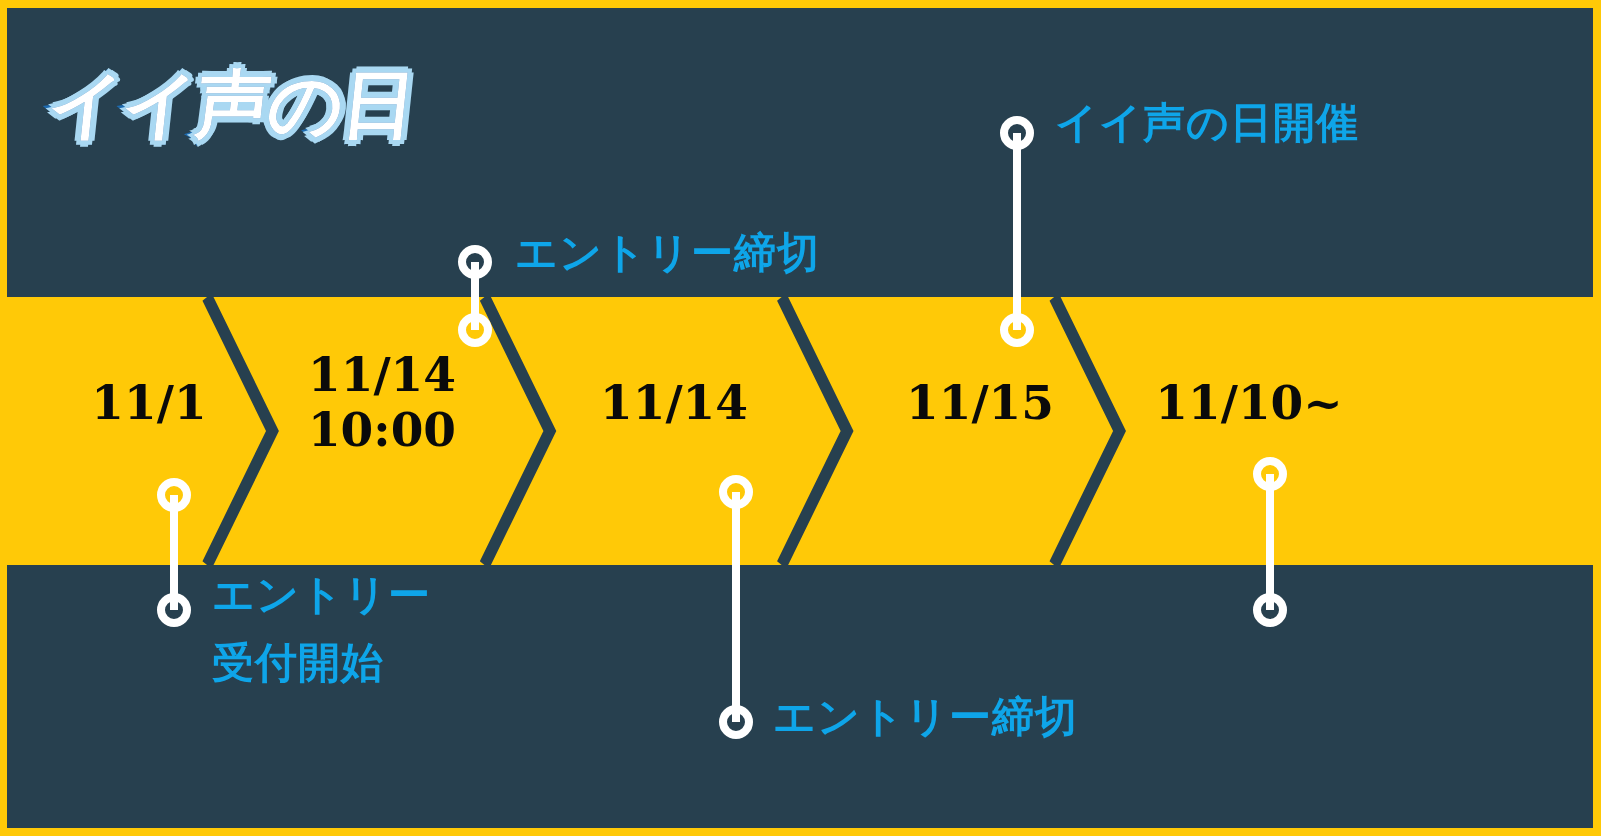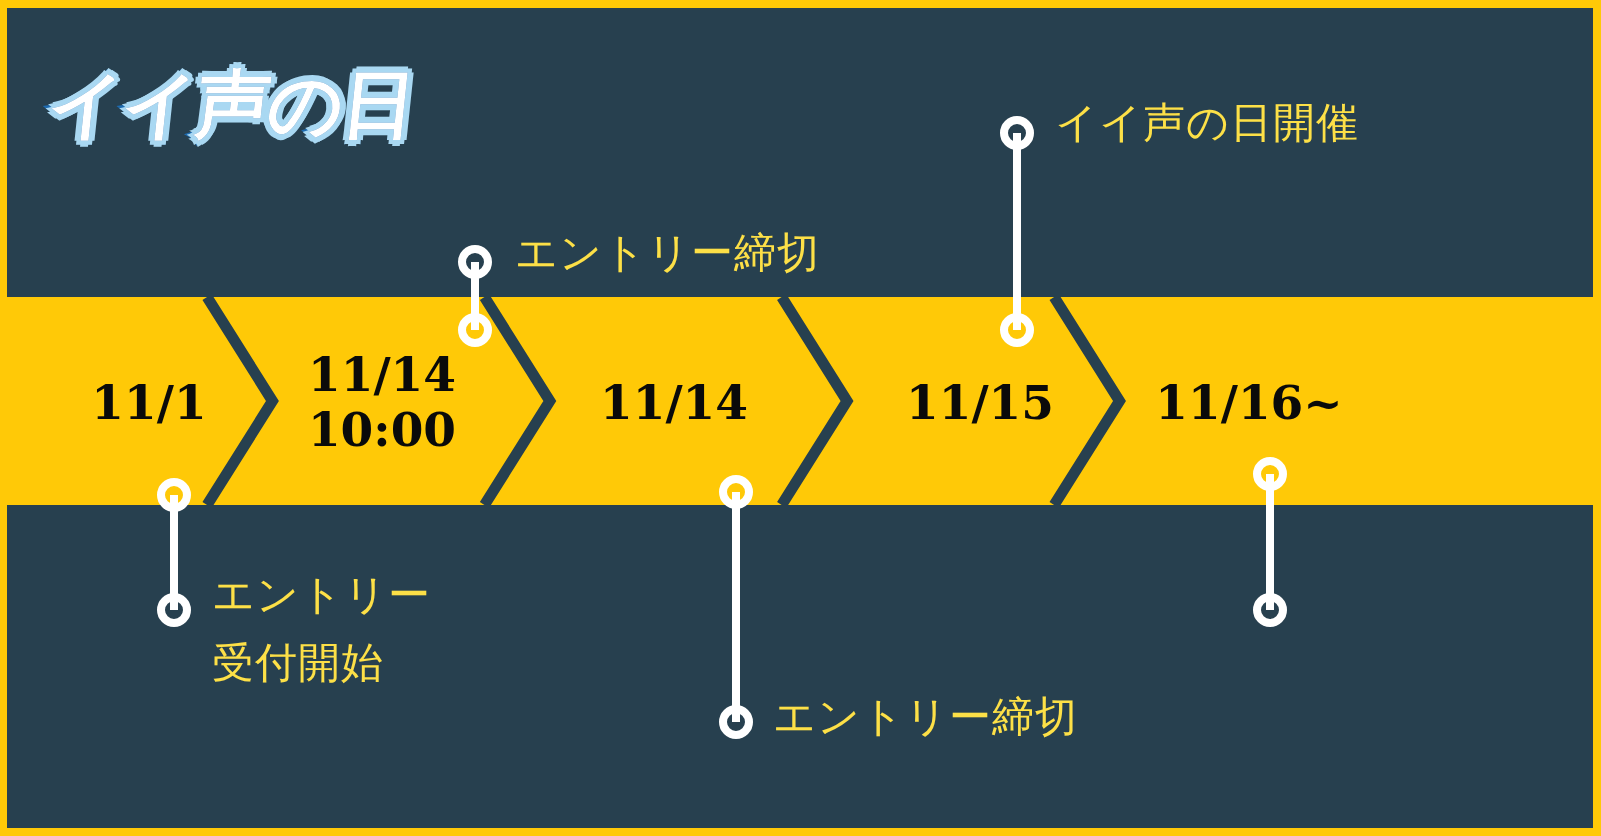--- a/index.html
+++ b/index.html
@@ -62,21 +62,21 @@
     transform: skewX(-6deg);
     white-space: nowrap;
   }
 
   
   #band {
     position: absolute;
     left: -8px;
     right: -8px;
     top: 289px;
-    height: 208px;
+    height: 268px;
     background: #FFC907;
   }
 
   #band-svg {
     position: absolute;
     left: 0;
     top: 0;
     width: 100%;
     height: 100%;
     display: block;
@@ -95,23 +95,23 @@
   }
 
   
   .marker {
     position: absolute;
   }
   .marker svg { display: block; overflow: visible; }
 
   .callout-label {
     position: absolute;
-    color: #fde047;
+    color: #0ea5e9;
     font-family: "DejaVu Sans", sans-serif;
-    font-weight: 400;
+    font-weight: 700;
     font-size: 42px;
     line-height: 56px;
     letter-spacing: 1px;
     white-space: pre-line;
   }
   .callout-label.two-line { line-height: 68px; }
 </style>
 </head>
 <body>
 
@@ -128,21 +128,21 @@
         <polyline points="490,0 556,104 490,208" fill="none" stroke="#27404F" stroke-width="11" stroke-linejoin="miter"></polyline>
         <polyline points="790,0 856,104 790,208" fill="none" stroke="#27404F" stroke-width="11" stroke-linejoin="miter"></polyline>
         <polyline points="1065,0 1131,104 1065,208" fill="none" stroke="#27404F" stroke-width="11" stroke-linejoin="miter"></polyline>
       </svg>
 
       <div class="seg-date" style="left:60px; top:78px; width:180px;">11/1</div>
       <div class="seg-date" style="left:278px; top:50px; width:210px;">11/14
 10:00</div>
       <div class="seg-date" style="left:580px; top:78px; width:190px;">11/14</div>
       <div class="seg-date" style="left:886px; top:78px; width:190px;">11/15</div>
-      <div class="seg-date" style="left:1145px; top:78px; width:210px;">11/16~</div>
+      <div class="seg-date" style="left:1145px; top:78px; width:210px;">11/10~</div>
     </div>
 
     <div class="marker" style="left:152px; top:470px;">
       <svg width="30" height="150" viewBox="0 0 30 150">
         <line x1="15" y1="17" x2="15" y2="132" stroke="#ffffff" stroke-width="8"></line>
         <circle cx="15" cy="17" r="13" fill="none" stroke="#ffffff" stroke-width="8"></circle>
         <circle cx="15" cy="132" r="13" fill="none" stroke="#ffffff" stroke-width="8"></circle>
       </svg>
     </div>
     <div class="callout-label two-line" style="left:205px; top:553px;">エントリー

